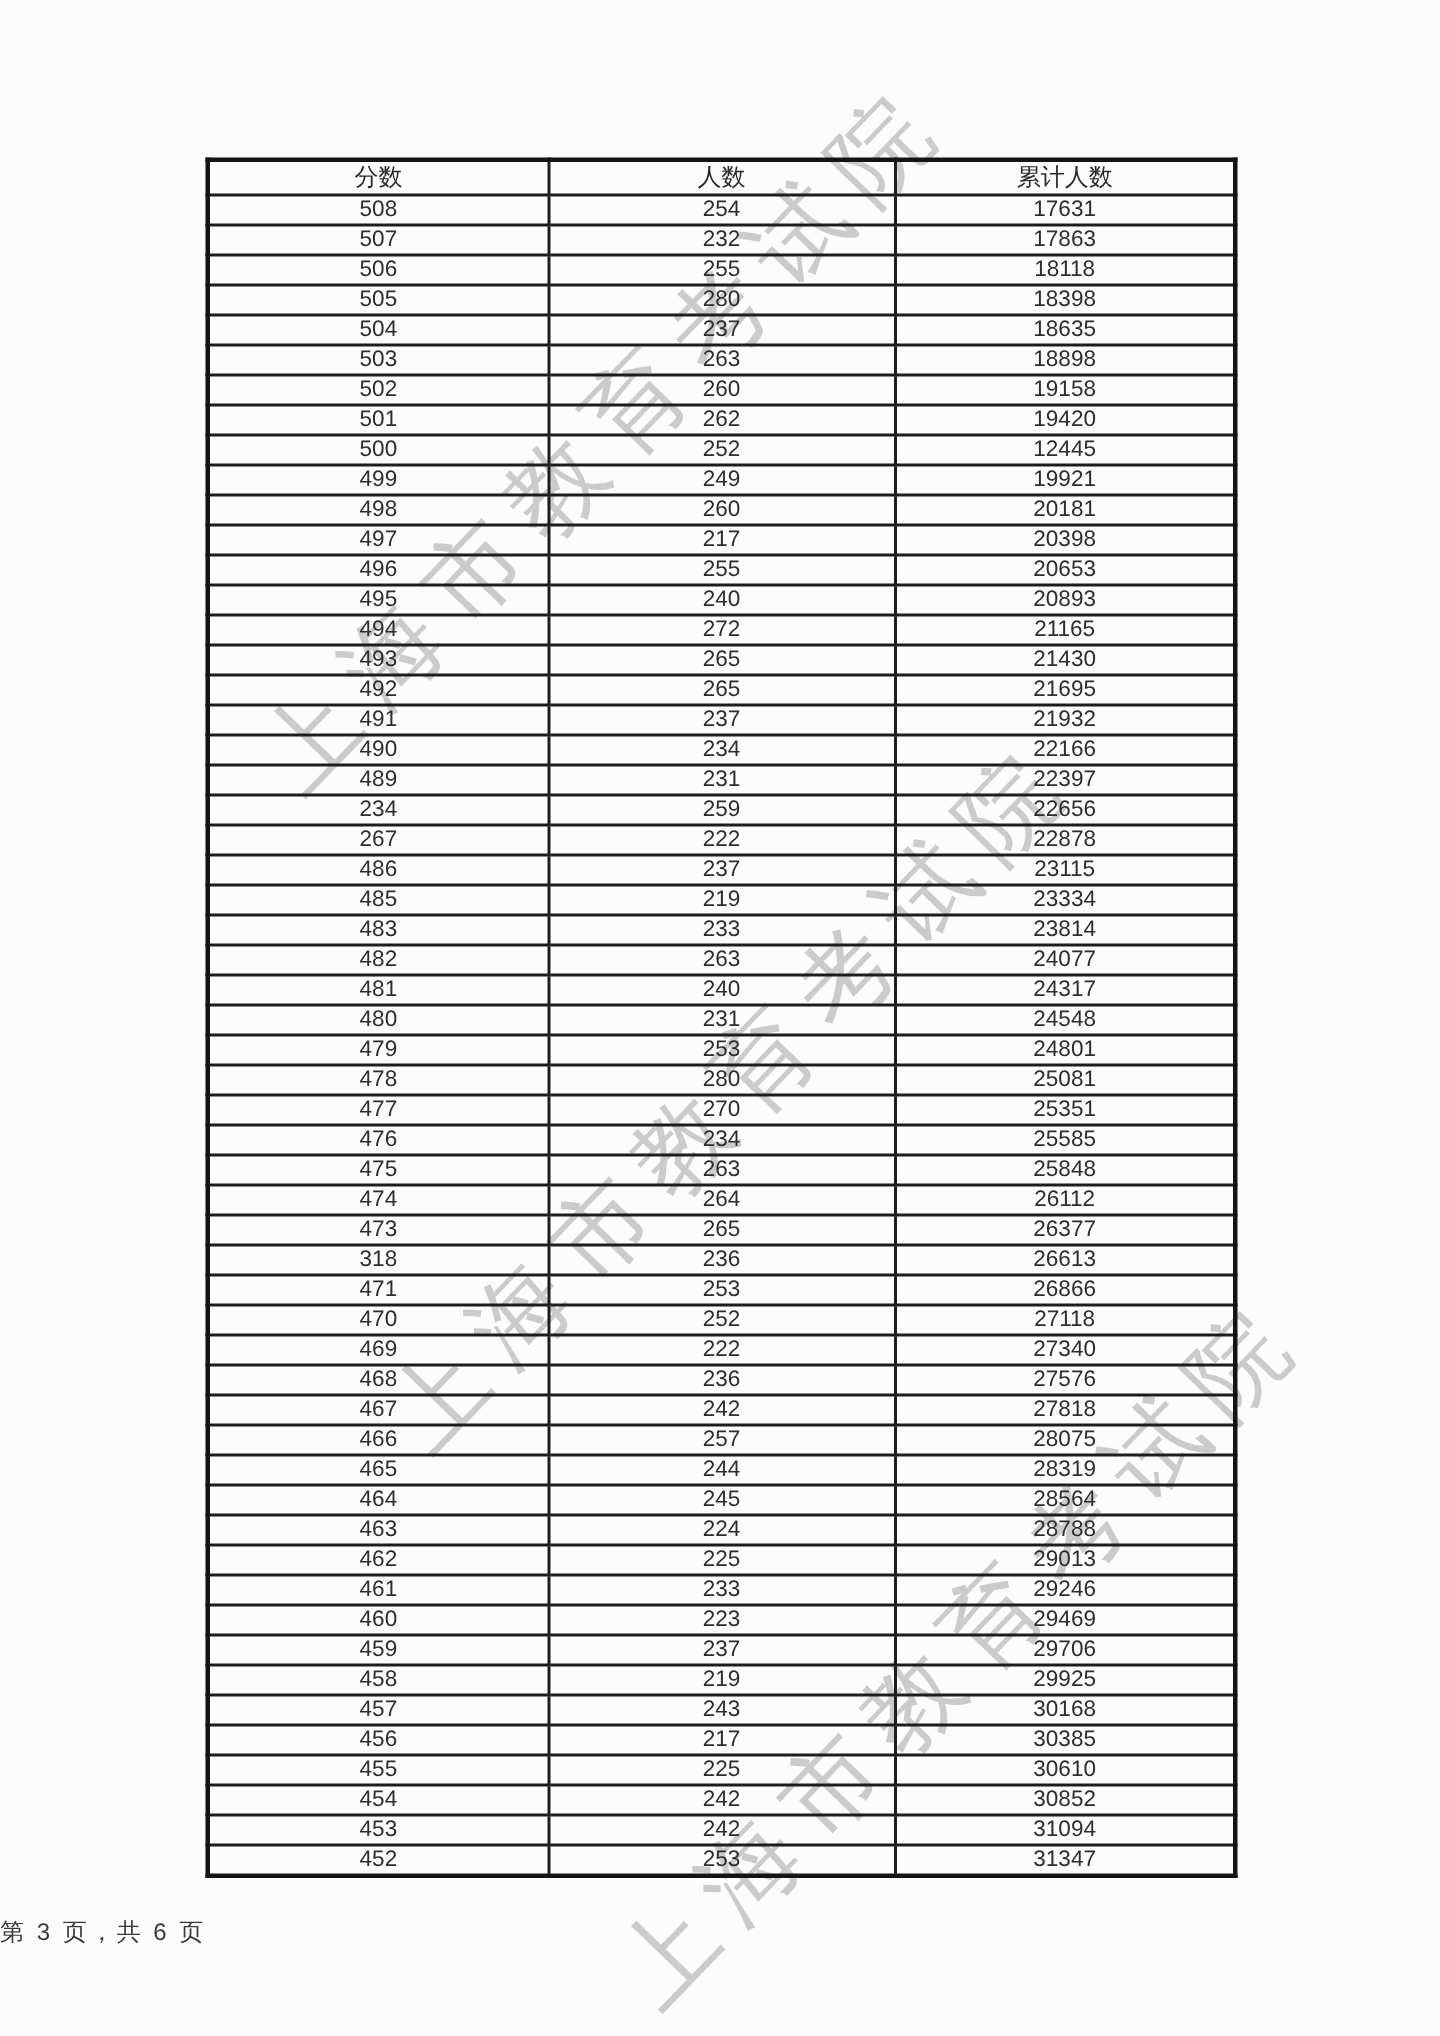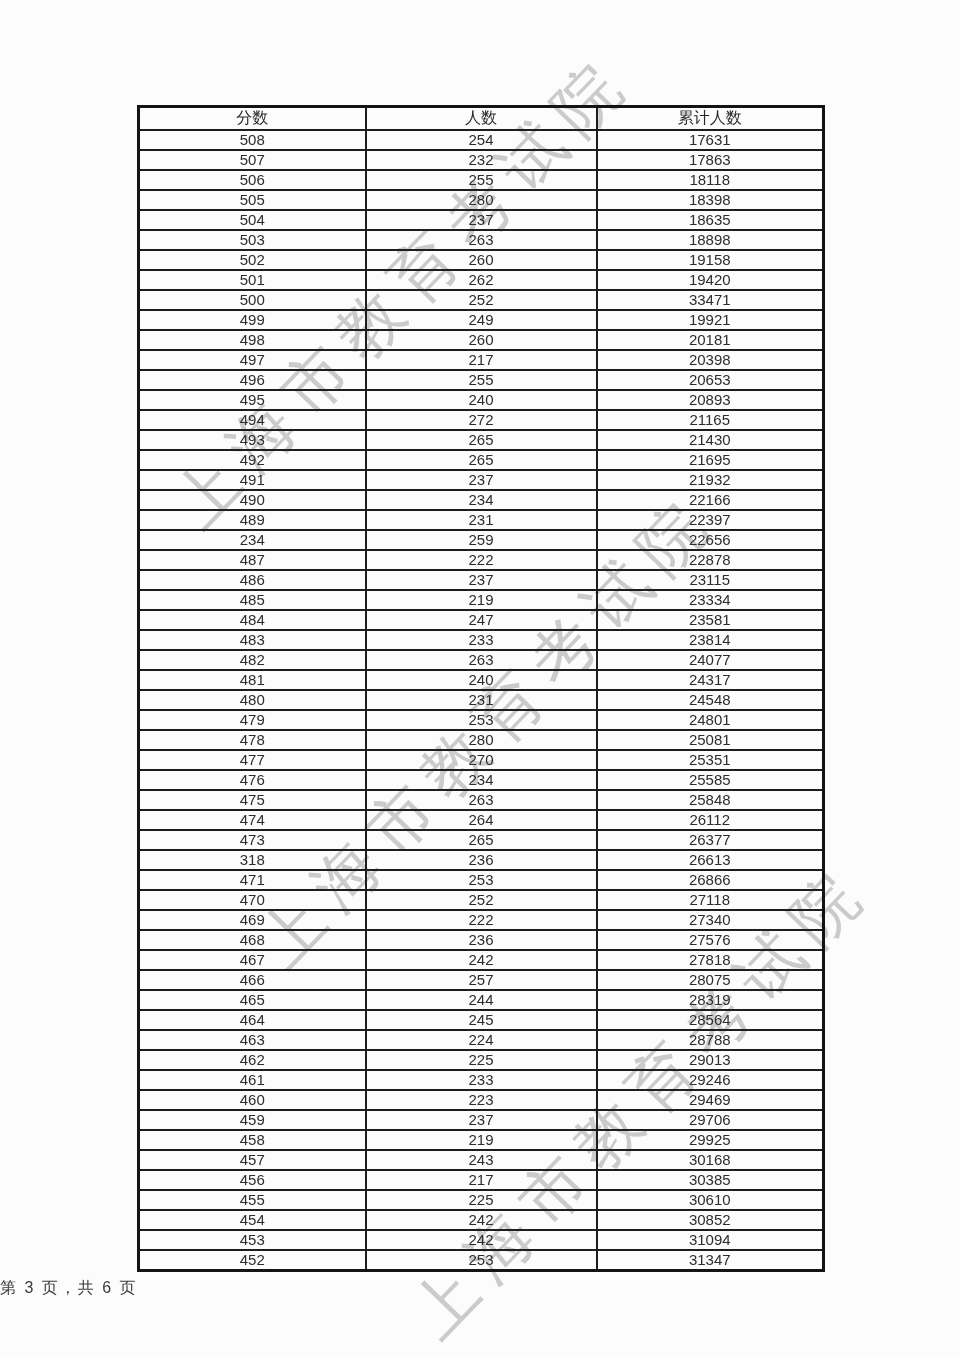--- a/index.html
+++ b/index.html
@@ -134,21 +134,21 @@
           <td>19158</td>
         </tr>
         <tr>
           <td>501</td>
           <td>262</td>
           <td>19420</td>
         </tr>
         <tr>
           <td>500</td>
           <td>252</td>
-          <td>33471</td>
+          <td>12445</td>
         </tr>
         <tr>
           <td>499</td>
           <td>249</td>
           <td>19921</td>
         </tr>
         <tr>
           <td>498</td>
           <td>260</td>
           <td>20181</td>
@@ -197,40 +197,35 @@
           <td>489</td>
           <td>231</td>
           <td>22397</td>
         </tr>
         <tr>
           <td>234</td>
           <td>259</td>
           <td>22656</td>
         </tr>
         <tr>
-          <td>487</td>
+          <td>267</td>
           <td>222</td>
           <td>22878</td>
         </tr>
         <tr>
           <td>486</td>
           <td>237</td>
           <td>23115</td>
         </tr>
         <tr>
           <td>485</td>
           <td>219</td>
           <td>23334</td>
         </tr>
         <tr>
-          <td>484</td>
-          <td>247</td>
-          <td>23581</td>
-        </tr>
-        <tr>
           <td>483</td>
           <td>233</td>
           <td>23814</td>
         </tr>
         <tr>
           <td>482</td>
           <td>263</td>
           <td>24077</td>
         </tr>
         <tr>

